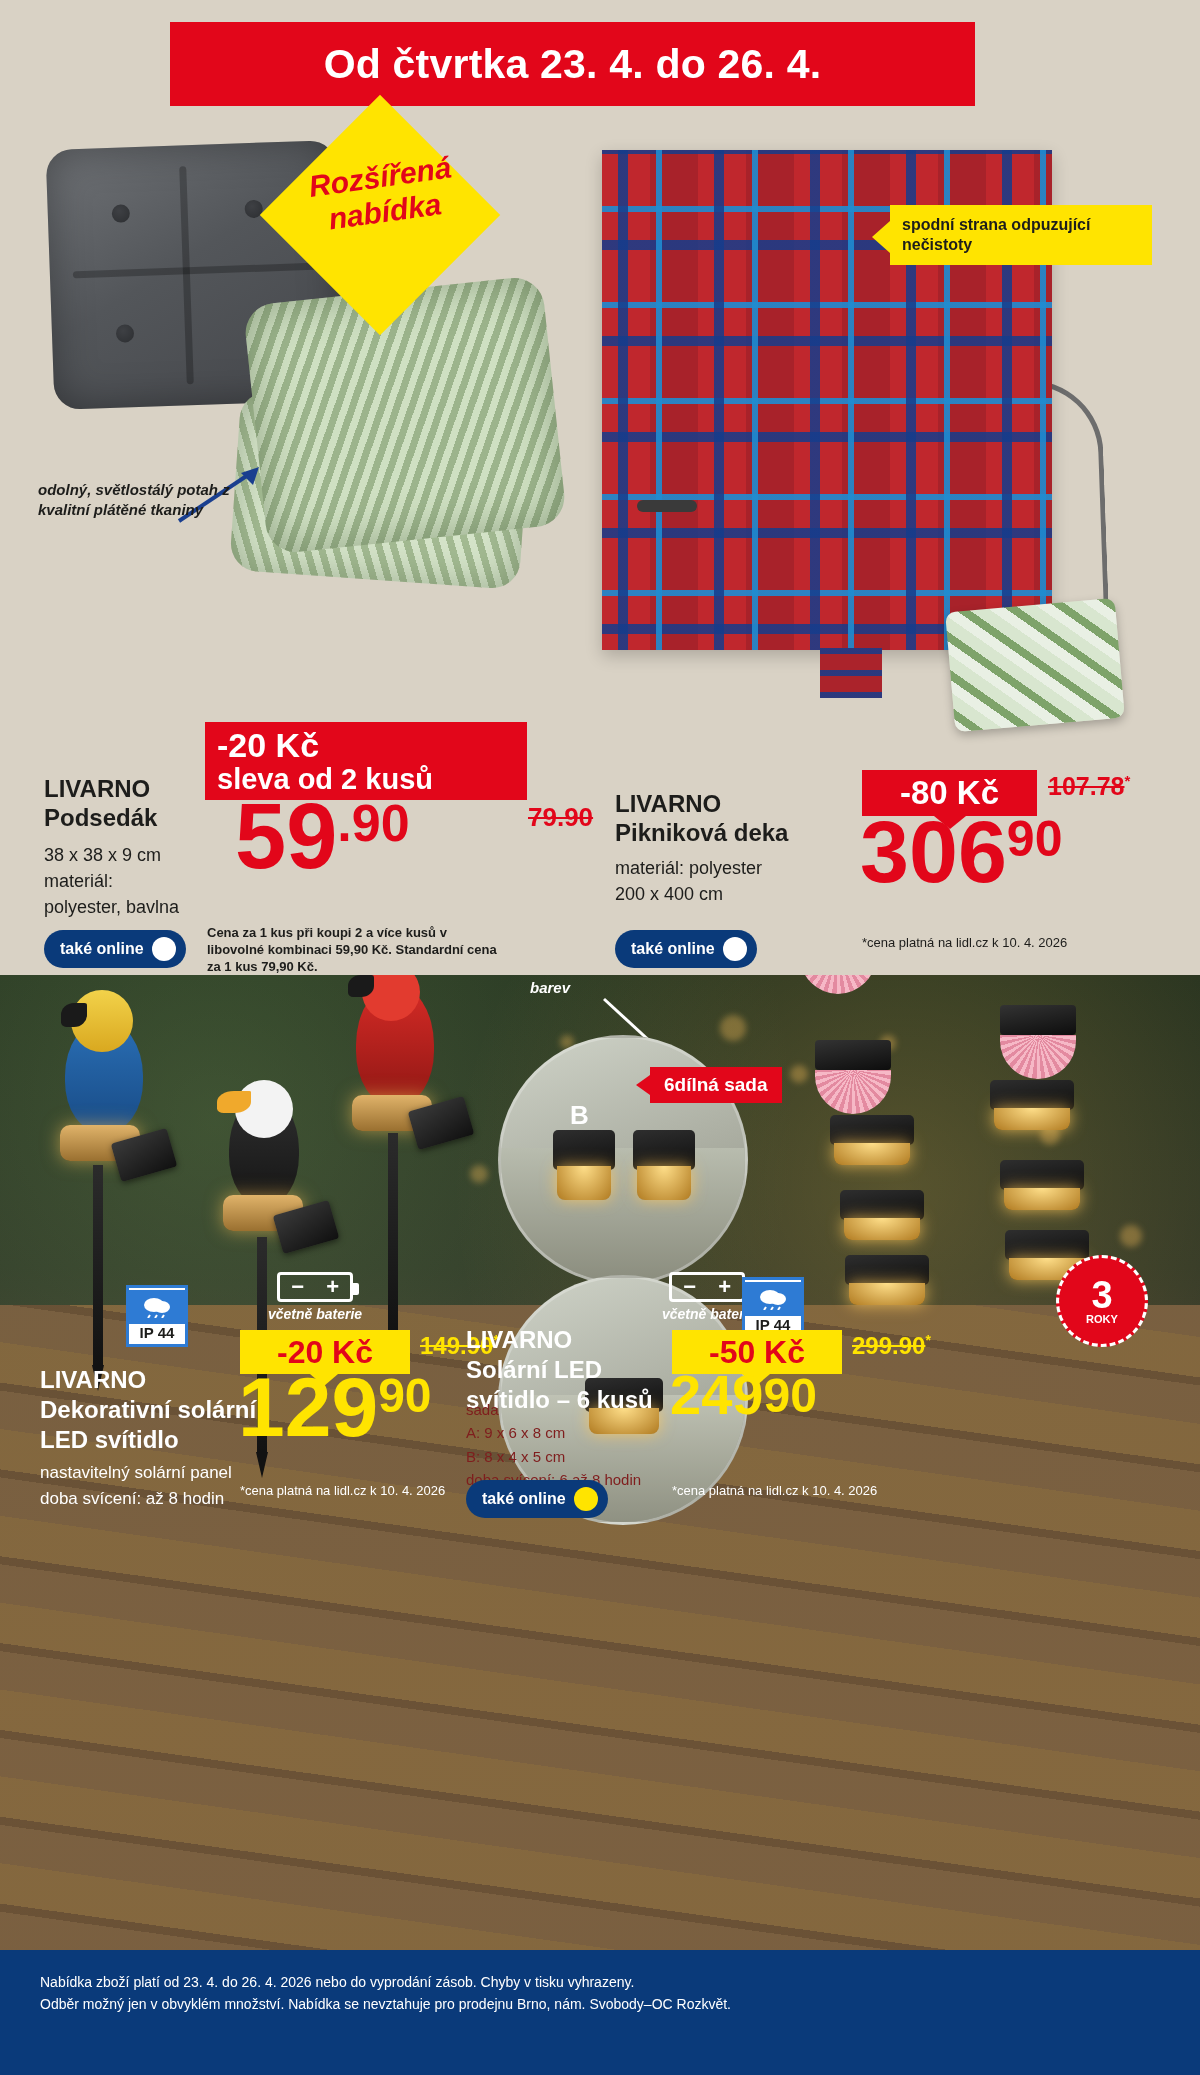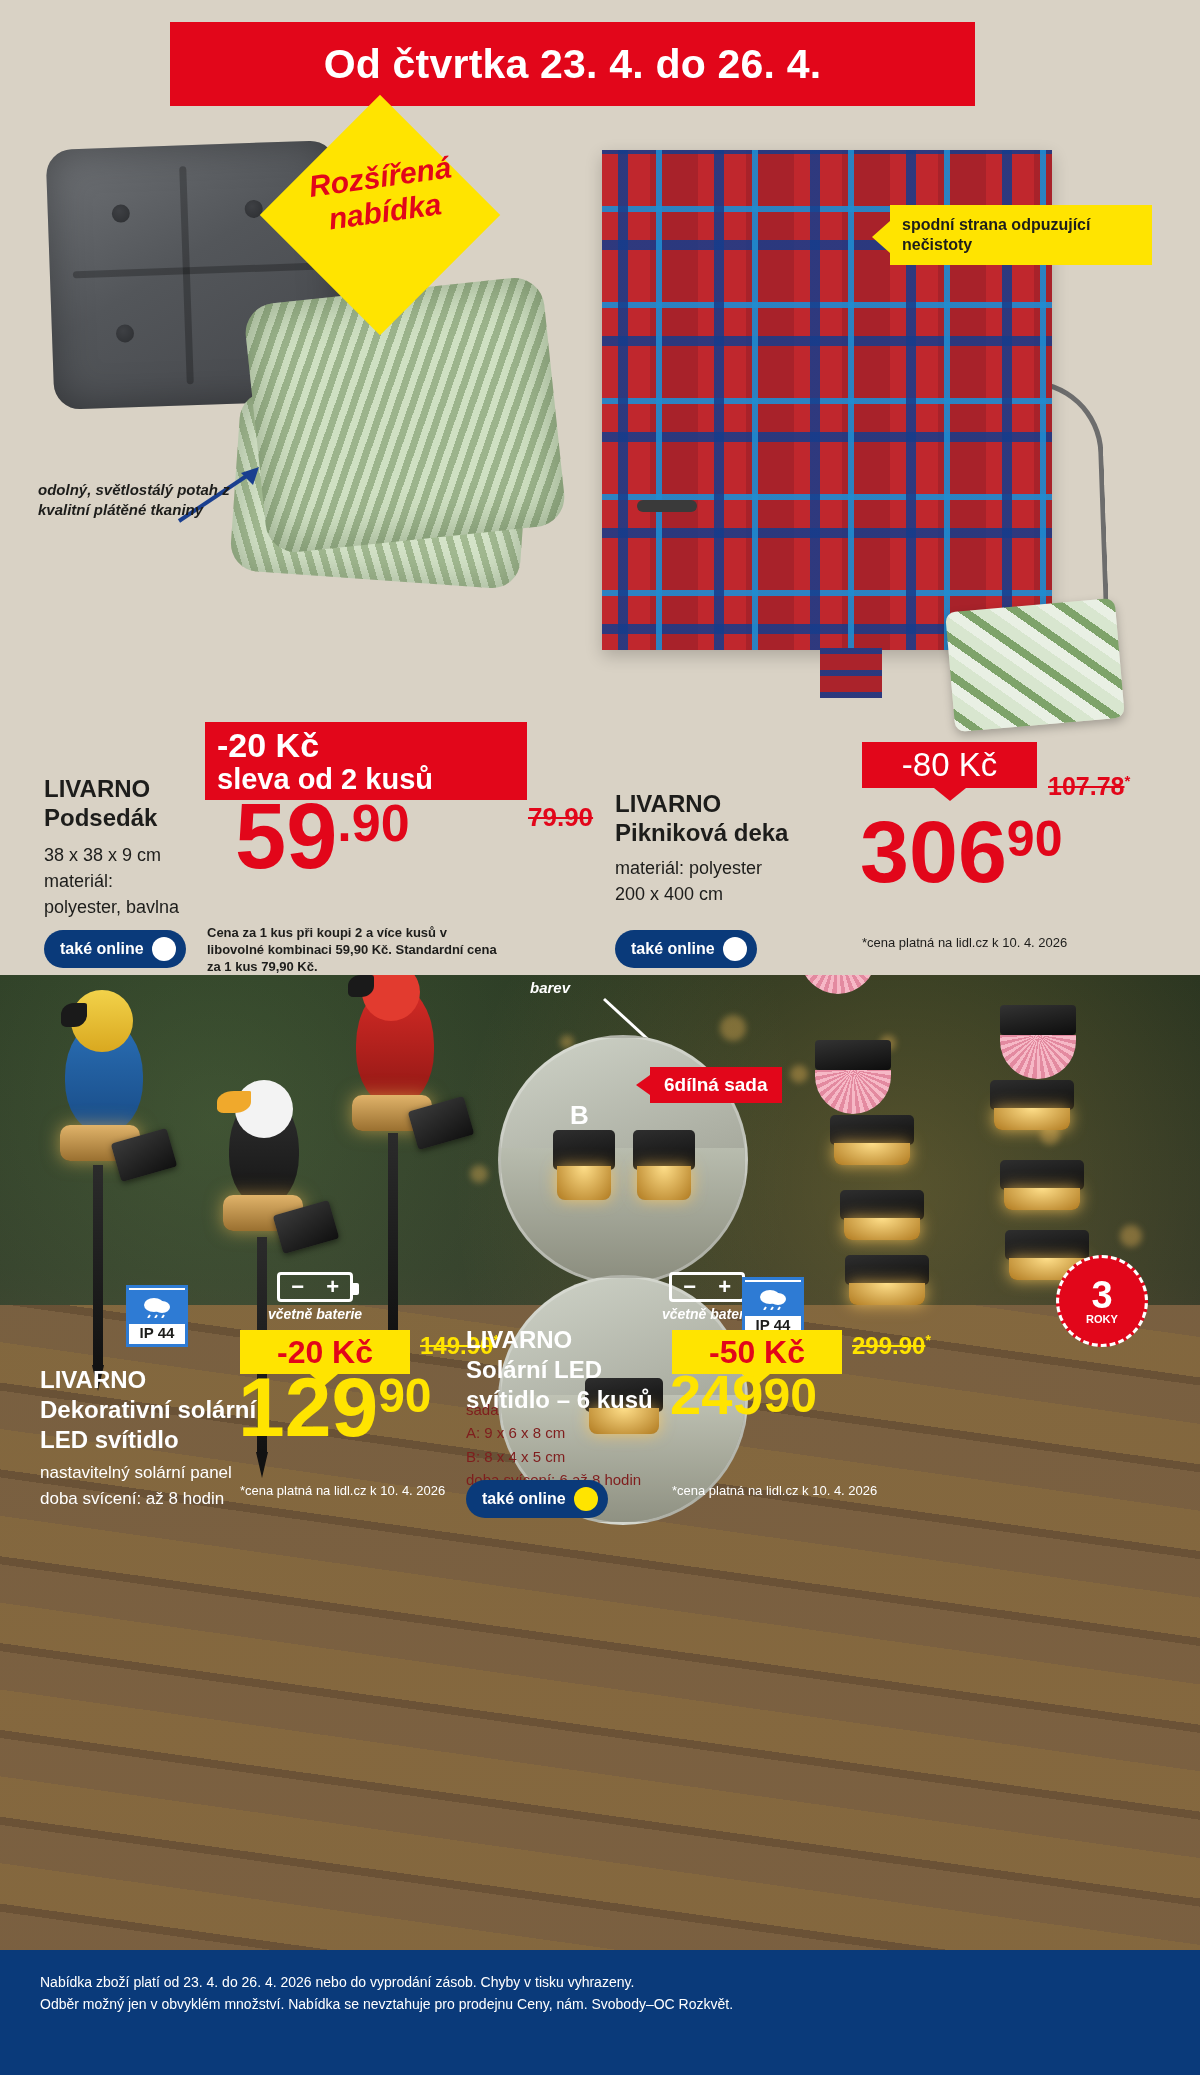--- a/index.html
+++ b/index.html
@@ -159,22 +159,22 @@
   .p1-note {
     position:absolute; left:207px; top:925px; width:300px;
     font-size:13px; font-weight:bold; color:#1d1d1b; line-height:1.3;
   }
 
   
   .p2-brand { position:absolute; left:615px; top:790px; font-size:24px; font-weight:bold; color:#1d1d1b; line-height:1.2; }
   .p2-specs { position:absolute; left:615px; top:855px; font-size:18px; color:#1d1d1b; line-height:1.45; }
   .p2-online { position:absolute; left:615px; top:930px; }
   .p2-redbar {
-    position:absolute; left:862px; top:742px; width:175px; height:46px; background:#e2061a;
-    color:#fff; font-weight:normal; font-size:33px; display:flex; align-items:center; justify-content:center;
+    position:absolute; left:862px; top:770px; width:175px; height:46px; background:#e2061a;
+    color:#fff; font-weight:bold; font-size:33px; display:flex; align-items:center; justify-content:center;
   }
   .p2-redbar::after{
     content:""; position:absolute; left:72px; bottom:-13px;
     border-left:16px solid transparent; border-right:16px solid transparent;
     border-top:13px solid #e2061a;
   }
   .p2-old { position:absolute; left:1048px; top:772px; font-size:25px; font-weight:bold; color:#e2061a; }
   .p2-old s { text-decoration:line-through; }
   .p2-old sup { font-size:15px; }
   .p2-price { position:absolute; left:860px; top:812px; color:#e2061a; font-weight:bold; display:flex; align-items:flex-start; }
@@ -603,16 +603,16 @@
     <s>299.90</s><sup>*</sup>
   </div>
   <div class="p4-price">
     <span class="int">249</span>
     <span class="dec">90</span>
   </div>
   <div class="p4-valid">*cena platná na lidl.cz k 10. 4. 2026</div>
 
   <div class="footer">
     <div>Nabídka zboží platí od 23. 4. do 26. 4. 2026 nebo do vyprodání zásob. Chyby v tisku vyhrazeny.</div>
-    <div>Odběr možný jen v obvyklém množství. Nabídka se nevztahuje pro prodejnu Ceny, nám. Svobody–OC Rozkvět.</div>
+    <div>Odběr možný jen v obvyklém množství. Nabídka se nevztahuje pro prodejnu Brno, nám. Svobody–OC Rozkvět.</div>
   </div>
 
 </div>
 
 </body></html>

